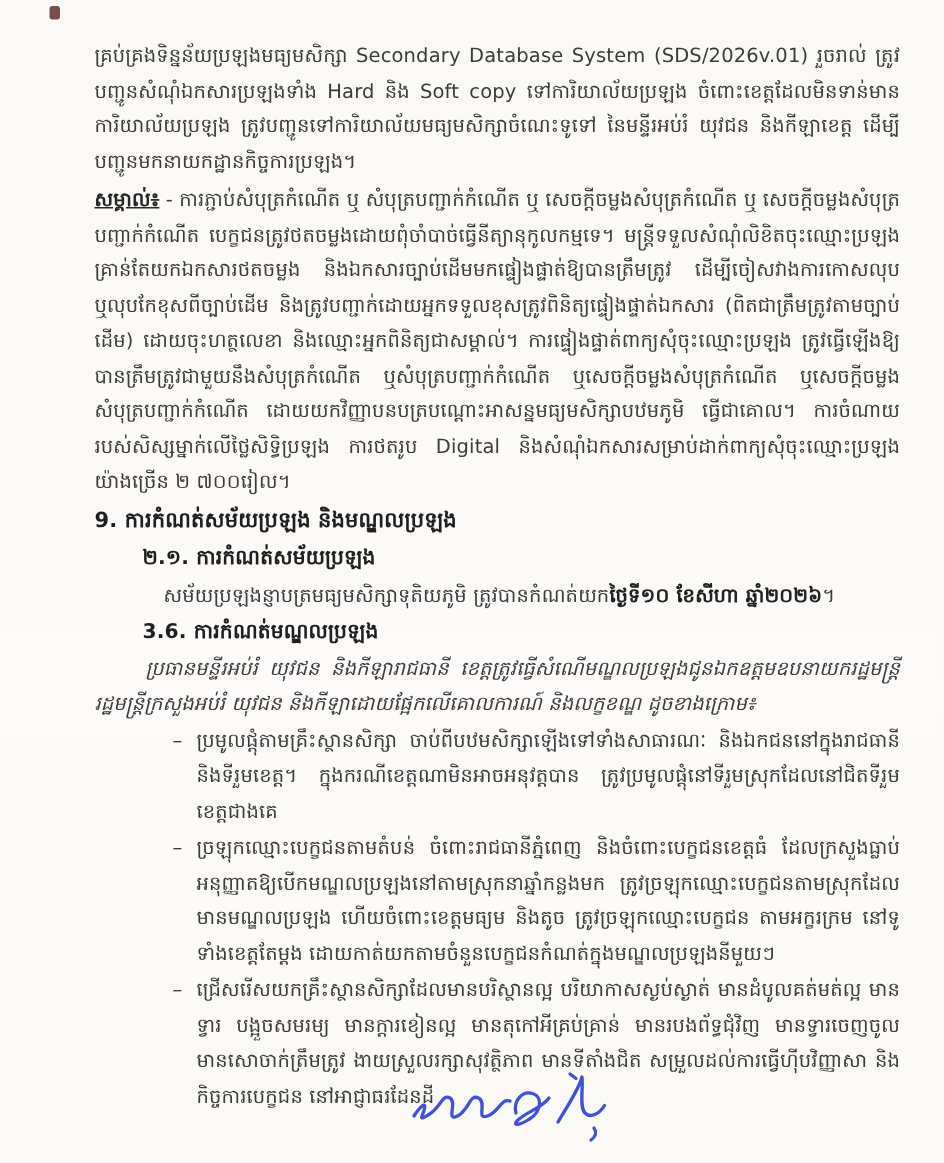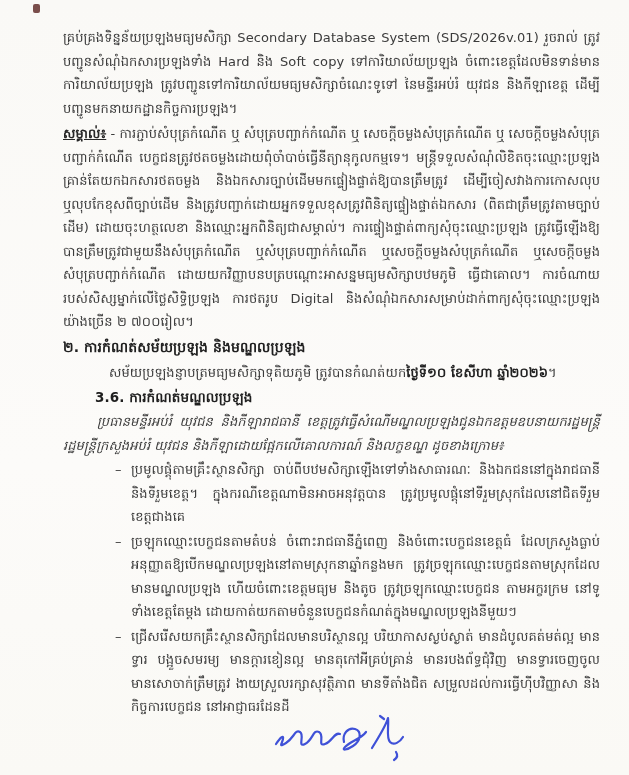--- a/index.html
+++ b/index.html
@@ -91,22 +91,23 @@
 
 <div class="page">
 
   <div class="speck"></div>
 
   <p class="para-cont">គ្រប់គ្រងទិន្នន័យប្រឡងមធ្យមសិក្សា Secondary Database System (SDS/2026v.01) រួចរាល់ ត្រូវបញ្ជូនសំណុំឯកសារប្រឡងទាំង Hard និង Soft copy ទៅការិយាល័យប្រឡង ចំពោះខេត្តដែលមិនទាន់មានការិយាល័យប្រឡង ត្រូវបញ្ជូនទៅការិយាល័យមធ្យមសិក្សាចំណេះទូទៅ នៃមន្ទីរអប់រំ យុវជន និងកីឡាខេត្ត ដើម្បីបញ្ជូនមកនាយកដ្ឋានកិច្ចការប្រឡង។</p>
 
   <p class="note"><span class="lead">សម្គាល់៖</span><span> - ការភ្ជាប់សំបុត្រកំណើត ឬ សំបុត្របញ្ជាក់កំណើត ឬ សេចក្ដីចម្លងសំបុត្រកំណើត ឬ សេចក្ដីចម្លងសំបុត្របញ្ជាក់កំណើត បេក្ខជនត្រូវថតចម្លងដោយពុំចាំបាច់ធ្វើនីត្យានុកូលកម្មទេ។ មន្ត្រីទទួលសំណុំលិខិតចុះឈ្មោះប្រឡងគ្រាន់តែយកឯកសារថតចម្លង និងឯកសារច្បាប់ដើមមកផ្ទៀងផ្ទាត់ឱ្យបានត្រឹមត្រូវ ដើម្បីចៀសវាងការកោសលុប ឬលុបកែខុសពីច្បាប់ដើម និងត្រូវបញ្ជាក់ដោយអ្នកទទួលខុសត្រូវពិនិត្យផ្ទៀងផ្ទាត់ឯកសារ (ពិតជាត្រឹមត្រូវតាមច្បាប់ដើម) ដោយចុះហត្ថលេខា និងឈ្មោះអ្នកពិនិត្យជាសម្គាល់។ ការផ្ទៀងផ្ទាត់ពាក្យសុំចុះឈ្មោះប្រឡង ត្រូវធ្វើឡើងឱ្យបានត្រឹមត្រូវជាមួយនឹងសំបុត្រកំណើត ឬសំបុត្របញ្ជាក់កំណើត ឬសេចក្ដីចម្លងសំបុត្រកំណើត ឬសេចក្ដីចម្លងសំបុត្របញ្ជាក់កំណើត ដោយយកវិញ្ញាបនបត្របណ្ដោះអាសន្នមធ្យមសិក្សាបឋមភូមិ ធ្វើជាគោល។ ការចំណាយរបស់សិស្សម្នាក់លើថ្លៃសិទ្ធិប្រឡង ការថតរូប Digital និងសំណុំឯកសារសម្រាប់ដាក់ពាក្យសុំចុះឈ្មោះប្រឡងយ៉ាងច្រើន ២ ៧០០រៀល។</span></p>
 
 
-  <h2 class="h-main">២. ការកំណត់សម័យប្រឡង និងមណ្ឌលប្រឡង</h2>
+  <h2 class="h-main">9. ការកំណត់សម័យប្រឡង និងមណ្ឌលប្រឡង</h2>
 
+  <h3 class="h-sub">២.១. ការកំណត់សម័យប្រឡង</h3>
 
   <p class="sub-body"><span>សម័យប្រឡងន្ញាបត្រមធ្យមសិក្សាទុតិយភូមិ ត្រូវបានកំណត់យក</span><span class="bold-date">ថ្ងៃទី១០ ខែសីហា ឆ្នាំ២០២៦</span><span>។</span></p>
 
   <h3 class="h-sub">3.6. ការកំណត់មណ្ឌលប្រឡង</h3>
 
   <p class="intro-para">ប្រធានមន្ទីរអប់រំ យុវជន និងកីឡារាជធានី ខេត្តត្រូវធ្វើសំណើមណ្ឌលប្រឡងជូនឯកឧត្តមឧបនាយករដ្ឋមន្ត្រី រដ្ឋមន្ត្រីក្រសួងអប់រំ យុវជន និងកីឡាដោយផ្អែកលើគោលការណ៍ និងលក្ខខណ្ឌ ដូចខាងក្រោម៖</p>
 
   <ul class="conds">
     <li><span class="marker">–</span><span>ប្រមូលផ្ដុំតាមគ្រឹះស្ថានសិក្សា ចាប់ពីបឋមសិក្សាឡើងទៅទាំងសាធារណៈ និងឯកជននៅក្នុងរាជធានី និងទីរួមខេត្ត។ ក្នុងករណីខេត្តណាមិនអាចអនុវត្តបាន ត្រូវប្រមូលផ្ដុំនៅទីរួមស្រុកដែលនៅជិតទីរួមខេត្តជាងគេ</span></li>
     <li><span class="marker">–</span><span>ច្រឡុកឈ្មោះបេក្ខជនតាមតំបន់ ចំពោះរាជធានីភ្នំពេញ និងចំពោះបេក្ខជនខេត្តធំ ដែលក្រសួងធ្លាប់អនុញ្ញាតឱ្យបើកមណ្ឌលប្រឡងនៅតាមស្រុកនាឆ្នាំកន្លងមក ត្រូវច្រឡុកឈ្មោះបេក្ខជនតាមស្រុកដែលមានមណ្ឌលប្រឡង ហើយចំពោះខេត្តមធ្យម និងតូច ត្រូវច្រឡុកឈ្មោះបេក្ខជន តាមអក្ខរក្រម នៅទូទាំងខេត្តតែម្ដង ដោយកាត់យកតាមចំនួនបេក្ខជនកំណត់ក្នុងមណ្ឌលប្រឡងនីមួយៗ</span></li>

